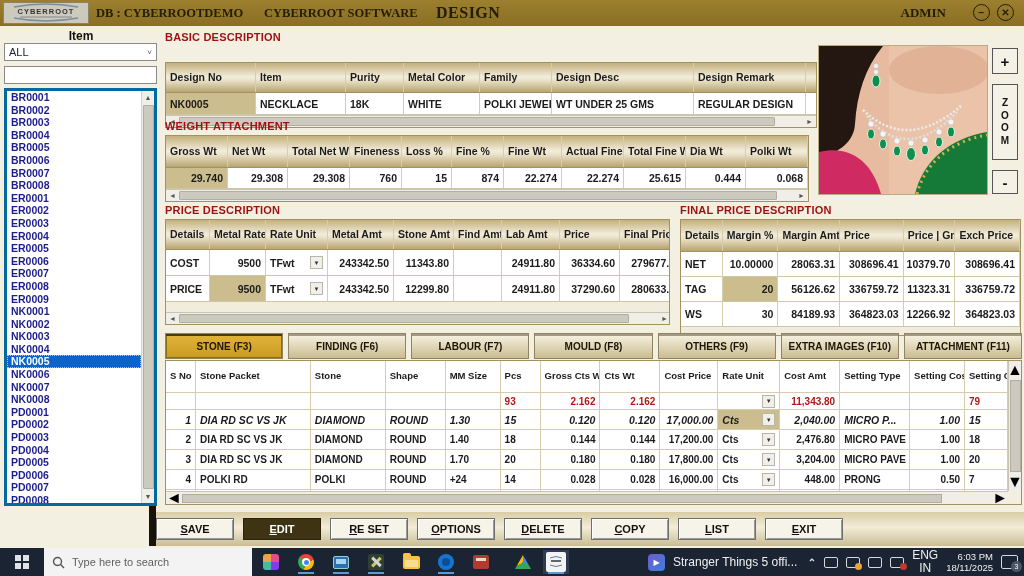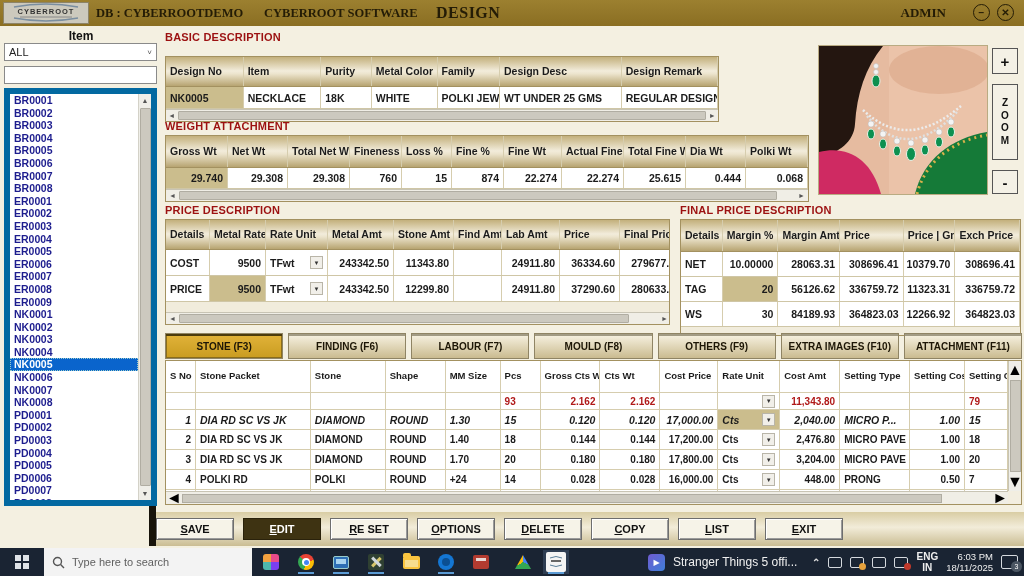--- a/index.html
+++ b/index.html
@@ -15,21 +15,21 @@
   .tb-user{position:absolute;right:78px;font-weight:bold;font-size:13px}
   .tb-circle{position:absolute;top:4px;width:17px;height:17px;border:1.5px solid #241c06;border-radius:50%;display:flex;align-items:center;justify-content:center;font-size:10px;font-weight:bold;font-family:"Liberation Sans",sans-serif}
   .tb-min{right:34px}.tb-close{right:10px}
 
   
   .sidebar{position:absolute;left:0;top:26px;width:162px;height:522px}
   .side-label{text-align:center;font-weight:bold;font-size:12px;padding-top:3px;color:#111}
   .side-select{position:absolute;left:4px;top:17px;width:153px;height:18px;background:#fff;border:1px solid #8a8a8a;font-size:11px;display:flex;align-items:center;padding:0 4px;color:#222}
   .side-select .chev{margin-left:auto;font-size:8px;color:#555}
   .side-input{position:absolute;left:4px;top:40px;width:153px;height:18px;background:#fff;border:1px solid #8a8a8a}
-  .listbox{position:absolute;left:4px;top:62px;width:153px;height:418px;background:#fff;border:6px solid #0369a1;overflow:hidden}
+  .listbox{position:absolute;left:4px;top:62px;width:153px;height:418px;background:#fff;border:3px solid #0369a1;overflow:hidden}
   .lb-inner{position:absolute;left:0;top:0;right:13px;bottom:0}
   .lb-item{height:12.6px;line-height:12.6px;padding-left:4px;font-size:10.5px;font-weight:bold;color:#1d1d8e;white-space:nowrap}
   .lb-item.sel{background:#0a64cc;color:#fff;outline:1px dotted #9cc;outline-offset:-1px}
   .vsb{position:absolute;right:0;top:0;width:13px;bottom:0;background:#efeee8;border-left:1px solid #d4d2c8;display:flex;flex-direction:column;align-items:center}
   .vsb .ar{height:13px;width:13px;font-size:7px;color:#555;text-align:center;line-height:13px}
   .vsb .vthumb{width:11px;background:#ccc9bf;border:1px solid #b0ada2;border-radius:1px}
 
   
   .sec-title{font-size:11px;font-weight:bold;color:#9c1111;letter-spacing:.2px}
 
@@ -42,21 +42,21 @@
   .num{justify-content:flex-end;text-align:right}
   .tan{background:#cbbd8d}
   .maroon{color:#9c1111}
   .hsb{height:12px;background:#f0eee6;border-top:1px solid #c8c4b4;display:flex;align-items:center}
   .hsb .ar{width:13px;font-size:7px;color:#555;text-align:center}
   .hsb .hthumb{height:9px;background:#ccc9bf;border:1px solid #b0ada2;border-radius:1px}
   .ddbtn{margin-left:auto;width:13px;height:13px;background:#f1efe9;border:1px solid #b9b5a8;font-size:6px;color:#333;display:flex;align-items:center;justify-content:center}
 
   
   .sec-basic{position:absolute;left:165px;top:31px}
-  .bt{width:554px;margin-top:13px}
+  .bt{width:652px;margin-top:19px}
   .b-row>div:nth-child(1){width:90px}.b-row>div:nth-child(2){width:90px}.b-row>div:nth-child(3){width:58px}.b-row>div:nth-child(4){width:76px}.b-row>div:nth-child(5){width:72px}.b-row>div:nth-child(6){width:142px}.b-row>div:nth-child(7){width:112px}
   .b-head{height:30px}.b-data{height:22px}
 
   
   .sec-weight{position:absolute;left:165px;top:120px}
   .wt{width:644px;margin-top:3px}
   .w-row>div:nth-child(1){width:62px}.w-row>div:nth-child(2){width:60px}.w-row>div:nth-child(3){width:62px}.w-row>div:nth-child(4){width:52px}.w-row>div:nth-child(5){width:50px}.w-row>div:nth-child(6){width:52px}.w-row>div:nth-child(7){width:58px}.w-row>div:nth-child(8){width:62px}.w-row>div:nth-child(9){width:62px}.w-row>div:nth-child(10){width:60px}.w-row>div:nth-child(11){width:62px}
   .w-head{height:32px}.w-data{height:21px}
 
   
@@ -141,21 +141,21 @@
   .ticon.active{background:#2e3d52}
   .media{position:absolute;left:648px;top:0;height:28px;display:flex;align-items:center;gap:8px}
   .media-ic{width:17px;height:17px;border-radius:4px;background:linear-gradient(135deg,#6f5bd0,#3f7fd9);display:flex;align-items:center;justify-content:center;color:#fff;font-size:8px}
   .media-t{font-size:12px;color:#f0f0f0;white-space:nowrap}
   .tray{position:absolute;right:0;top:0;height:28px;display:flex;align-items:center;gap:8px;padding-right:6px}
   .tray .chev{font-size:10px;color:#ddd;font-weight:bold}
   .tray-ic{width:14px;height:11px;border:1.5px solid #d5d9de;border-radius:2px;position:relative}
   .tray-ic.dot::after{content:"";position:absolute;right:-3px;bottom:-3px;width:7px;height:7px;border-radius:50%;background:#e8a33d}
   .tray-ic.mute::after{content:"";position:absolute;right:-4px;bottom:-3px;width:7px;height:7px;border-radius:50%;background:#c0392b}
   .lang{display:flex;flex-direction:column;align-items:center;line-height:1.1}
-  .lang span{font-size:10px;color:#f0f0f0;font-weight:bold}
+  .lang span{font-size:12px;color:#f0f0f0;font-weight:normal}
   .clock{display:flex;flex-direction:column;align-items:flex-end;line-height:1.2}
   .clock span{font-size:9.5px;color:#f0f0f0}
   .notif{width:17px;height:14px;border:1.5px solid #d5d9de;border-radius:2px;position:relative}
   .notif .badge{position:absolute;right:-5px;bottom:-4px;width:11px;height:11px;border-radius:50%;background:#4a5562;color:#fff;font-size:7px;display:flex;align-items:center;justify-content:center}
 </style>
 </head>
 <body>
 
 <div class="screen">
 

